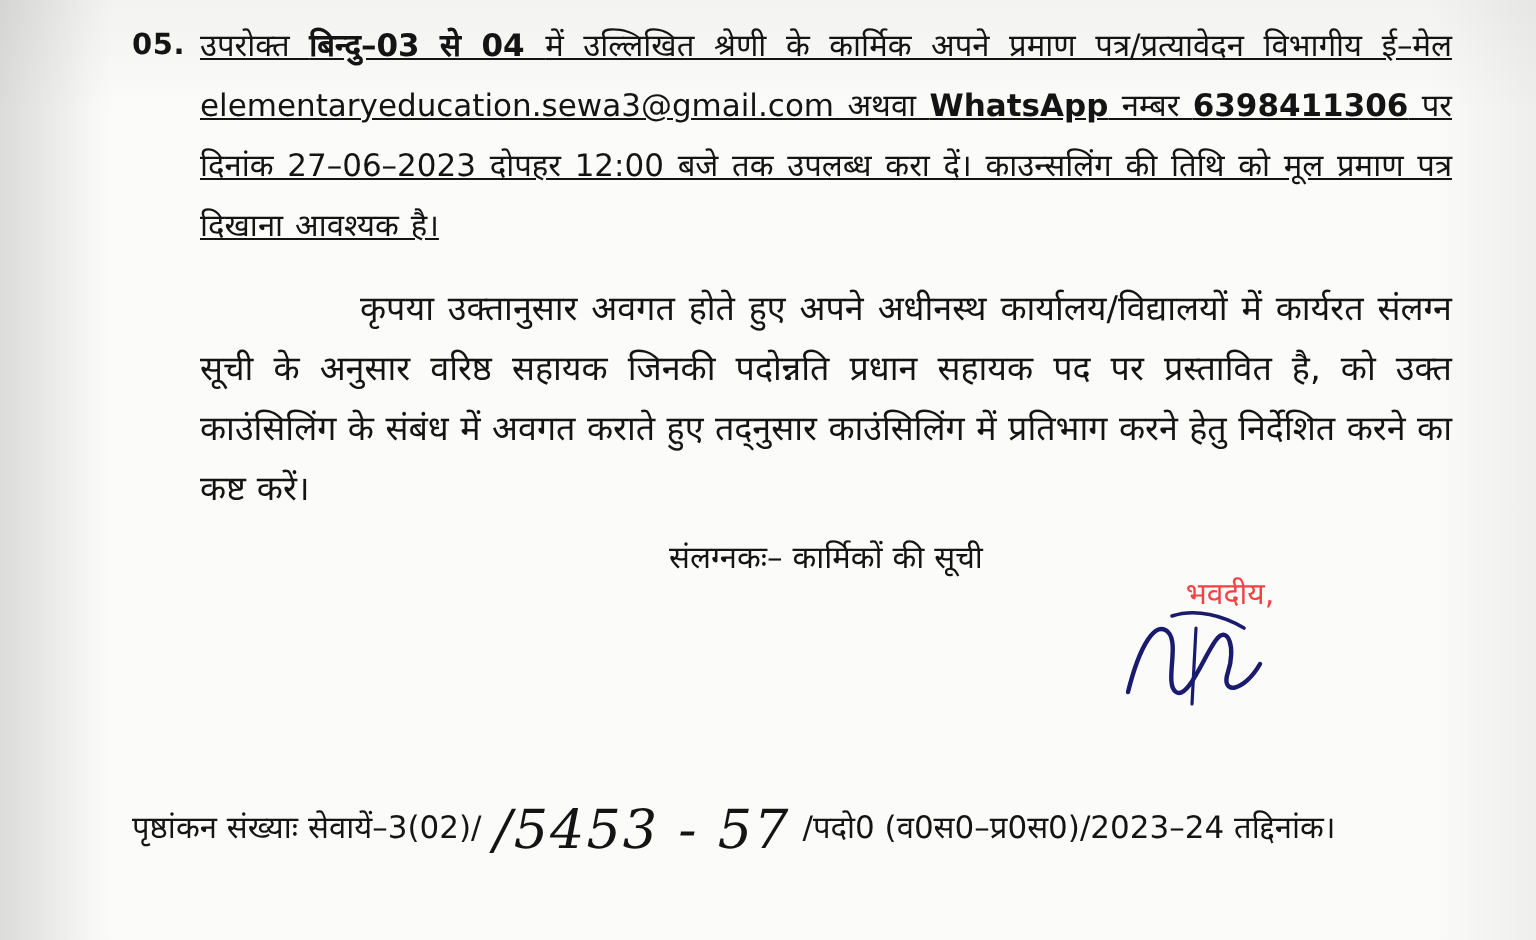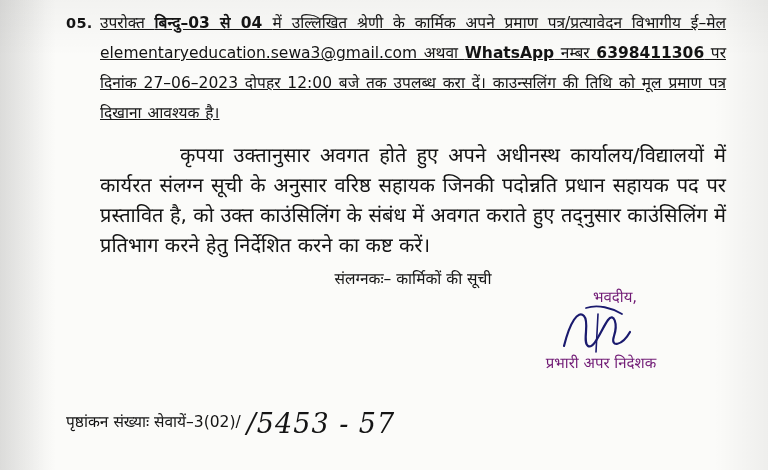--- a/index.html
+++ b/index.html
@@ -62,21 +62,21 @@
   }
   .para .b {
     font-weight: 700;
   }
   .para .mono {
     font-family: "DejaVu Sans", sans-serif;
     letter-spacing: 0px;
   }
   .closing {
     margin-top: 4px;
-    font-size: 20px;
+    font-size: 17px;
     line-height: 30px;
     text-align: justify;
     padding-left: 34px;
   }
   .closing .indent {
     display: inline-block;
     width: 80px;
   }
   .attach {
     margin-top: 4px;
@@ -86,21 +86,21 @@
     text-align: center;
   }
   
   .sign-block {
     position: absolute;
     right: 42px;
     top: 284px;
     width: 250px;
     text-align: center;
     font-family: "DejaVu Sans", sans-serif;
-    color: #701a75;
+    color: #ef4444;
     font-size: 15px;
     line-height: 26px;
   }
   .sign-yours {
     display: block;
     margin-bottom: 2px;
     margin-left: 28px;
   }
   .sign-scribble {
     position: relative;
@@ -129,21 +129,20 @@
     width: 680px;
     font-family: "DejaVu Sans", sans-serif;
     color: #141414;
     font-size: 15.5px;
     line-height: 32px;
   }
   .footer-row {
     display: flex;
     align-items: center;
     white-space: nowrap;
-    margin-top: 8px;
   }
   .hand-num {
     font-family: "DejaVu Serif", serif;
     font-size: 27px;
     letter-spacing: 1px;
     font-style: italic;
     padding: 0 6px;
     position: relative;
     top: 2px;
   }
@@ -191,23 +190,23 @@
 
   <div class="sign-block">
     <span class="sign-yours">भवदीय,</span>
     <div class="sign-scribble">
       <svg width="150" height="52" viewBox="0 0 150 52" fill="none" aria-hidden="true">
         <path d="M38 44 C44 20, 52 8, 58 14 C64 20, 56 40, 62 44 C68 48, 76 26, 82 18 C88 10, 92 22, 88 34 C84 46, 96 44, 104 30" stroke="#1a1a6e" stroke-width="2.2" fill="none" stroke-linecap="round"></path>
         <path d="M60 6 C72 2, 86 6, 96 12" stroke="#1a1a6e" stroke-width="1.8" fill="none" stroke-linecap="round"></path>
         <path d="M72 12 L70 50" stroke="#1a1a6e" stroke-width="1.6" fill="none" stroke-linecap="round"></path>
       </svg>
     </div>
-    <div class="sign-role">प्रभारी अपर निदेशक</div>
   </div>
 
   <div class="footer">
     <div class="footer-row">
       <span>पृष्ठांकन संख्याः सेवायें–3(02)/</span>
       <span class="hand-num">/5453 - 57</span>
+      <span>/पदो0 (व0स0–प्र0स0)/2023–24 तद्दिनांक।</span>
     </div>
     <div class="footer-row3"></div>
   </div>
 </div>
 
 </body></html>

